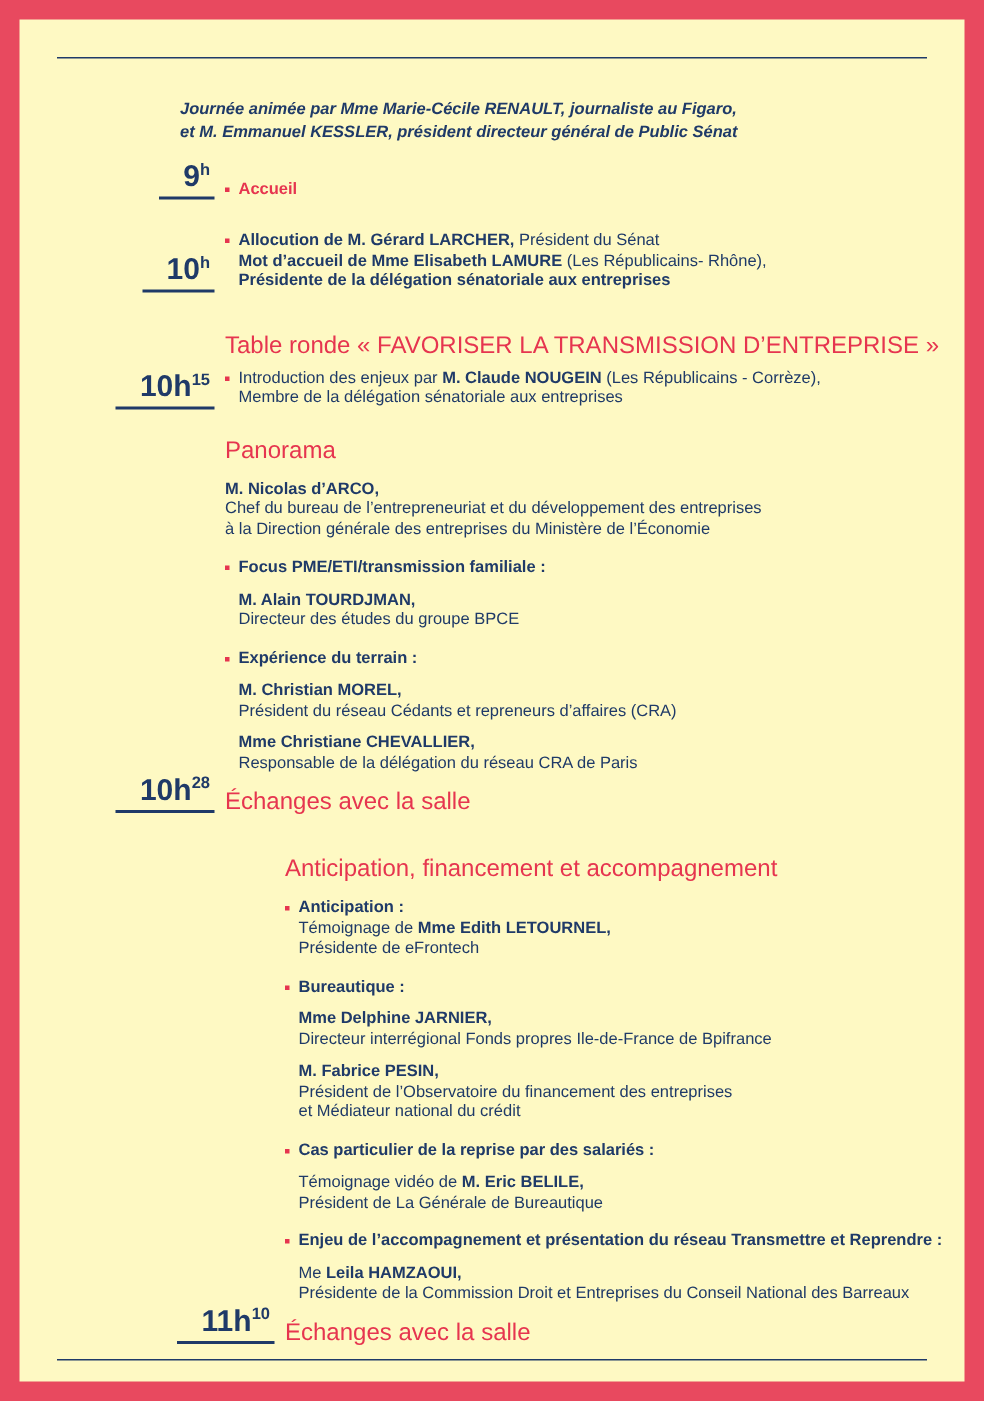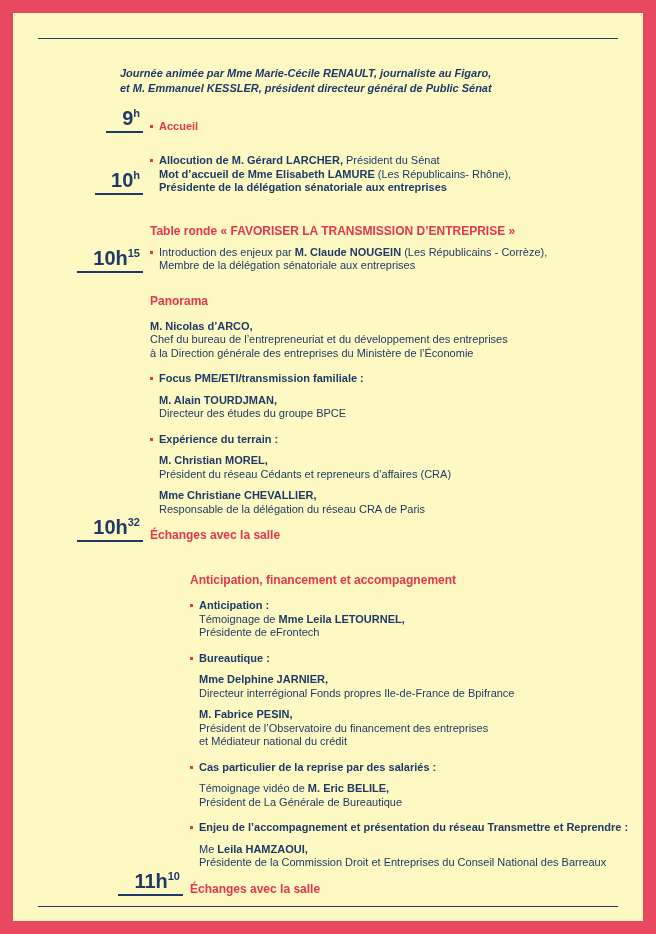--- a/index.html
+++ b/index.html
@@ -34,21 +34,21 @@
   .content-col { flex:1; padding-left:7px; padding-top:5px; font-size:11px; line-height:13.5px; }
 
   .s9    { margin-top:12px; }
   .s10   { margin-top:16px; }
   .s1015 { margin-top:24px; }
   .s1025 { margin-top:16px; }
   .s1110 { margin-top:26px;padding-left:40px; }
 
   .bold { font-weight:bold; }
   .red  { color:var(--red,#e6354f); }
-  .red-title { color:var(--red,#e6354f); font-weight:bold; font-size:12px; line-height:14px; }
+  .red-title { color:var(--red,#e6354f); font-weight:normal; font-size:16px; line-height:14px; }
 
   .li { position:relative; padding-left:9px; }
   .bullet { position:absolute; left:0; top:5px; width:3px; height:3px; background:var(--red,#e6354f); }
 
   .sub  { padding-left:9px; }   
   .name { font-weight:bold; }
   .role { font-weight:normal; }
 
   .gap   { margin-top:8px; }
   .gapL  { margin-top:12px; }
@@ -105,21 +105,21 @@
         <div class="li gap">
           <span class="bullet"></span>
           <span><span>Introduction des enjeux par </span><b>M. Claude NOUGEIN </b><span>(Les Républicains - Corrèze),</span></span>
         </div>
         <div class="sub">Membre de la délégation sénatoriale aux entreprises</div>
       </div>
     </section>
 
     <section class="session s1025">
       <div class="time-col">
-        <span class="time"><span>10h</span><sup>32</sup></span>
+        <span class="time"><span>10h</span><sup>28</sup></span>
       </div>
       <div class="content-col">
         <div class="red-title">Panorama</div>
 
         <div class="gapL">
           <div class="name">M. Nicolas d’ARCO,</div>
           <div class="role">Chef du bureau de l’entrepreneuriat et du développement des entreprises</div>
           <div class="role">à la Direction générale des entreprises du Ministère de l’Économie</div>
         </div>
 
@@ -153,21 +153,21 @@
       <div class="time-col">
         <span class="time"><span>11h</span><sup>10</sup></span>
       </div>
       <div class="content-col">
         <div class="red-title">Anticipation, financement et accompagnement</div>
 
         <div class="li gapL">
           <span class="bullet"></span>
           <span class="bold">Anticipation :</span>
         </div>
-        <div class="sub"><span>Témoignage de </span><b>Mme Leila LETOURNEL,</b></div>
+        <div class="sub"><span>Témoignage de </span><b>Mme Edith LETOURNEL,</b></div>
         <div class="sub role">Présidente de eFrontech</div>
 
         <div class="li gapL">
           <span class="bullet"></span>
           <span class="bold">Bureautique :</span>
         </div>
         <div class="sub gap">
           <div class="name">Mme Delphine JARNIER,</div>
           <div class="role">Directeur interrégional Fonds propres Ile-de-France de Bpifrance</div>
         </div>

